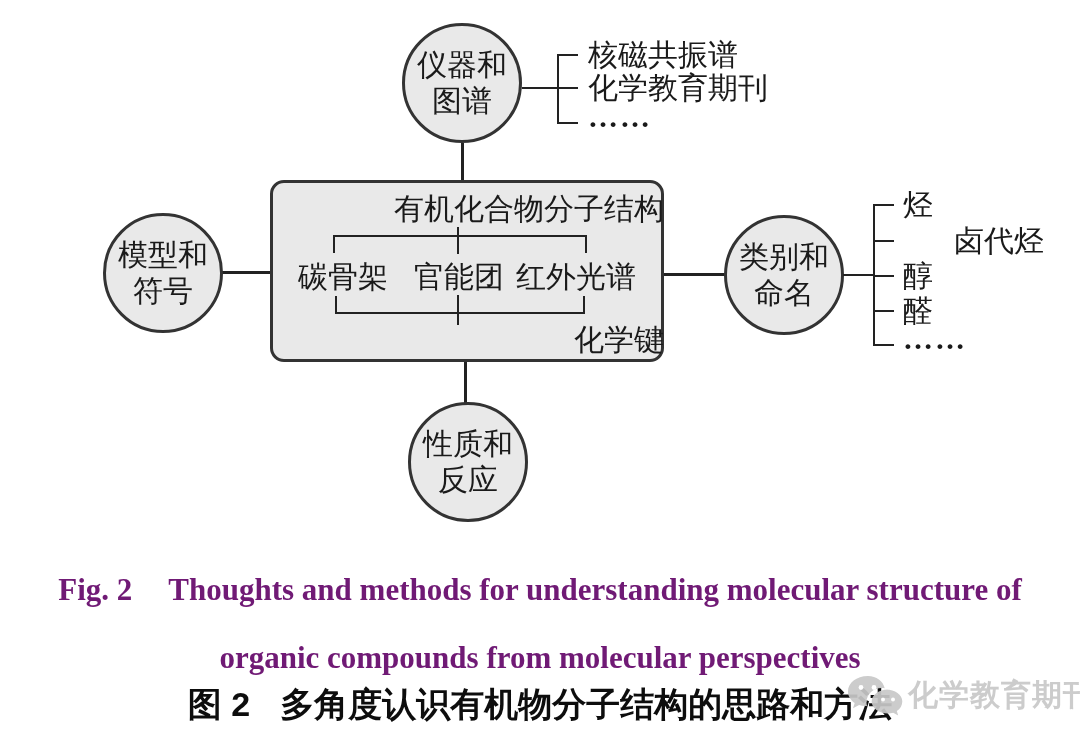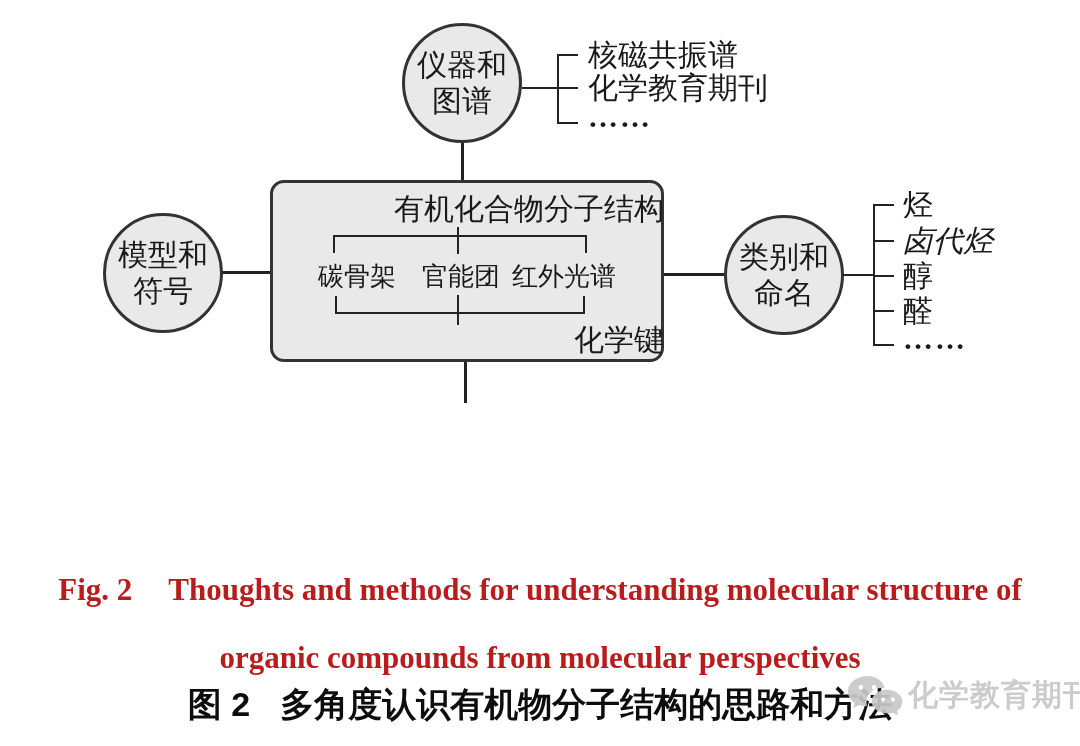--- a/index.html
+++ b/index.html
@@ -17,29 +17,29 @@
     font-size:30px;line-height:36px;text-align:center;
   }
   .cbox{
     position:absolute;left:270px;top:180px;width:394px;height:182px;
     background:#e9e9e9;border:3px solid #333333;border-radius:14px;box-sizing:border-box;
   }
   .ctext{position:absolute;left:270px;width:394px;text-align:right;font-size:30px;line-height:36px;}
   .crow{
     position:absolute;left:270px;top:258px;width:394px;
     display:flex;justify-content:center;align-items:baseline;
-    font-size:26px;line-height:38px;
+    font-size:30px;line-height:38px;
   }
   .crow .it1{margin-right:26px;}
   .crow .it2{margin-right:12px;}
   .branch-item{position:absolute;font-size:30px;line-height:34px;white-space:nowrap;}
   .dots{font-weight:bold;letter-spacing:2px;}
   .cap-en{
     position:absolute;left:0;width:1080px;text-align:center;
-    font-weight:bold;font-size:31px;line-height:36px;color:#b91c1c;
+    font-weight:bold;font-size:31px;line-height:36px;color:#701a75;
   }
   .cap-en .fig-label{margin-right:36px;}
   .cap-zh{
     position:absolute;left:0;top:684px;width:1080px;text-align:center;
     font-family:"Liberation Sans","DejaVu Sans",sans-serif;
     font-weight:bold;font-size:34px;line-height:40px;color:#0d0d0d;
   }
   .cap-zh .fig-label{margin-right:30px;}
   .watermark{
     position:absolute;left:846px;top:674px;display:flex;align-items:center;
@@ -67,20 +67,24 @@
   <div class="node" style="left:103px;top:213px;">
     <span>模型和</span>
     <span>符号</span>
   </div>
 
   <div class="node" style="left:724px;top:215px;">
     <span>类别和</span>
     <span>命名</span>
   </div>
 
+  <div class="node" style="left:408px;top:402px;">
+    <span>性质和</span>
+    <span>反应</span>
+  </div>
 
   <div class="cbox"></div>
   <div class="ctext" style="top:191px;">有机化合物分子结构</div>
 
   <div class="ln" style="left:333px;top:235px;width:254px;height:2px;"></div>
   <div class="ln" style="left:333px;top:235px;width:2px;height:18px;"></div>
   <div class="ln" style="left:585px;top:235px;width:2px;height:18px;"></div>
   <div class="ln" style="left:457px;top:227px;width:2px;height:27px;"></div>
 
   <div class="crow">
@@ -104,21 +108,21 @@
   <div class="branch-item dots" style="left:588px;top:100px;">……</div>
 
   <div class="ln" style="left:843px;top:274px;width:32px;height:2px;"></div>
   <div class="ln" style="left:873px;top:204px;width:2px;height:142px;"></div>
   <div class="ln" style="left:873px;top:204px;width:21px;height:2px;"></div>
   <div class="ln" style="left:873px;top:240px;width:21px;height:2px;"></div>
   <div class="ln" style="left:873px;top:275px;width:21px;height:2px;"></div>
   <div class="ln" style="left:873px;top:310px;width:21px;height:2px;"></div>
   <div class="ln" style="left:873px;top:344px;width:21px;height:2px;"></div>
   <div class="branch-item" style="left:903px;top:188px;">烃</div>
-  <div class="branch-item" style="left:903px;top:224px;font-style:italic;">卤代烃</div>
+  <div class="branch-item" style="left:954px;top:224px;">卤代烃</div>
   <div class="branch-item" style="left:903px;top:259px;">醇</div>
   <div class="branch-item" style="left:903px;top:294px;">醛</div>
   <div class="branch-item dots" style="left:903px;top:322px;">……</div>
 
   <div class="cap-en" style="top:572px;">
     <span class="fig-label">Fig. 2</span><span>Thoughts and methods for understanding molecular structure of</span>
   </div>
   <div class="cap-en" style="top:640px;">
     <span>organic compounds from molecular perspectives</span>
   </div>

